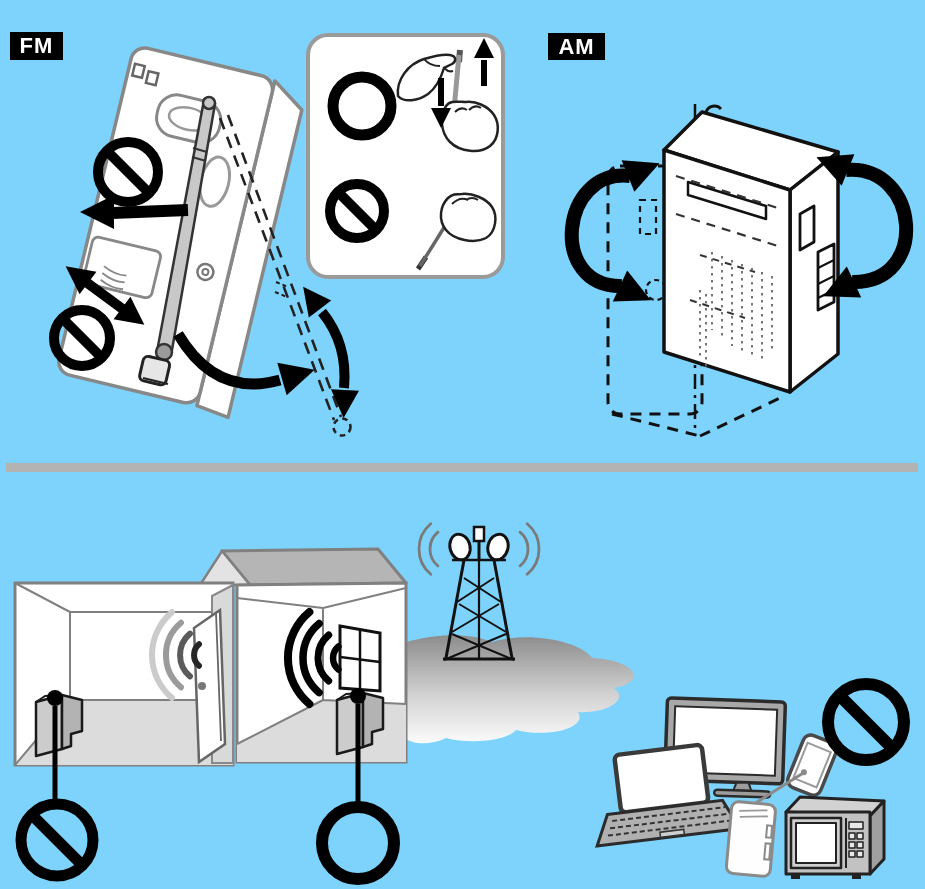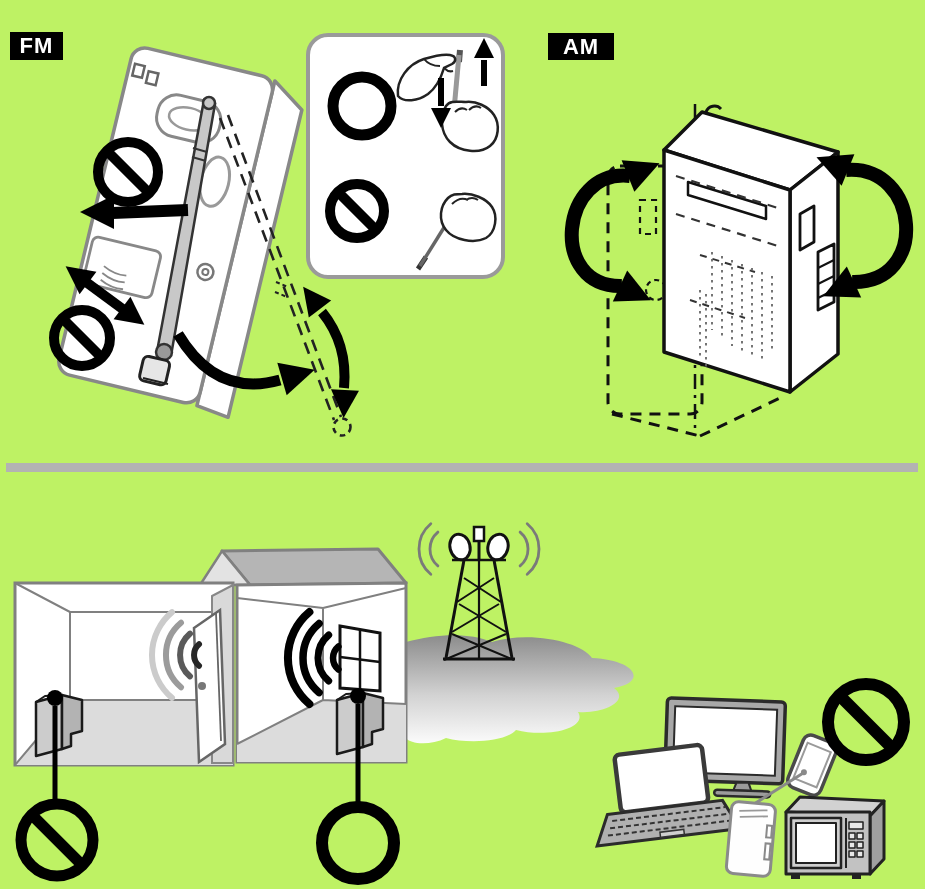--- a/index.html
+++ b/index.html
@@ -1,23 +1,23 @@
 <!DOCTYPE html>
 <html><head>
 <meta charset="utf-8">
 <style>
   html,body{margin:0;padding:0;background:#fff;}
-  #stage{position:relative;width:925px;height:889px;background:#bef264;overflow:hidden;
+  #stage{position:relative;width:925px;height:889px;background:#7dd3fc;overflow:hidden;
          font-family:"Liberation Sans",sans-serif;}
   #art{position:absolute;left:0;top:0;}
   .band-label{position:absolute;background:#000;color:#fff;font-weight:bold;
               font-size:22px;letter-spacing:1px;display:flex;align-items:center;
               justify-content:center;font-family:"Liberation Sans",sans-serif;}
   #fm-label{left:10px;top:32px;width:53px;height:28px;}
-  #am-label{left:548px;top:33px;width:66px;height:27px;}
+  #am-label{left:548px;top:33px;width:57px;height:27px;}
 </style>
 </head>
 <body>
 
 <div id="stage">
 
 <svg id="art" width="925" height="889" viewBox="0 0 925 889" xmlns="http://www.w3.org/2000/svg">
 <defs>
   <polygon id="ah-l" points="0,-17 34,0 0,17"></polygon>
   <polygon id="ah-m" points="0,-14 28,0 0,14"></polygon>

